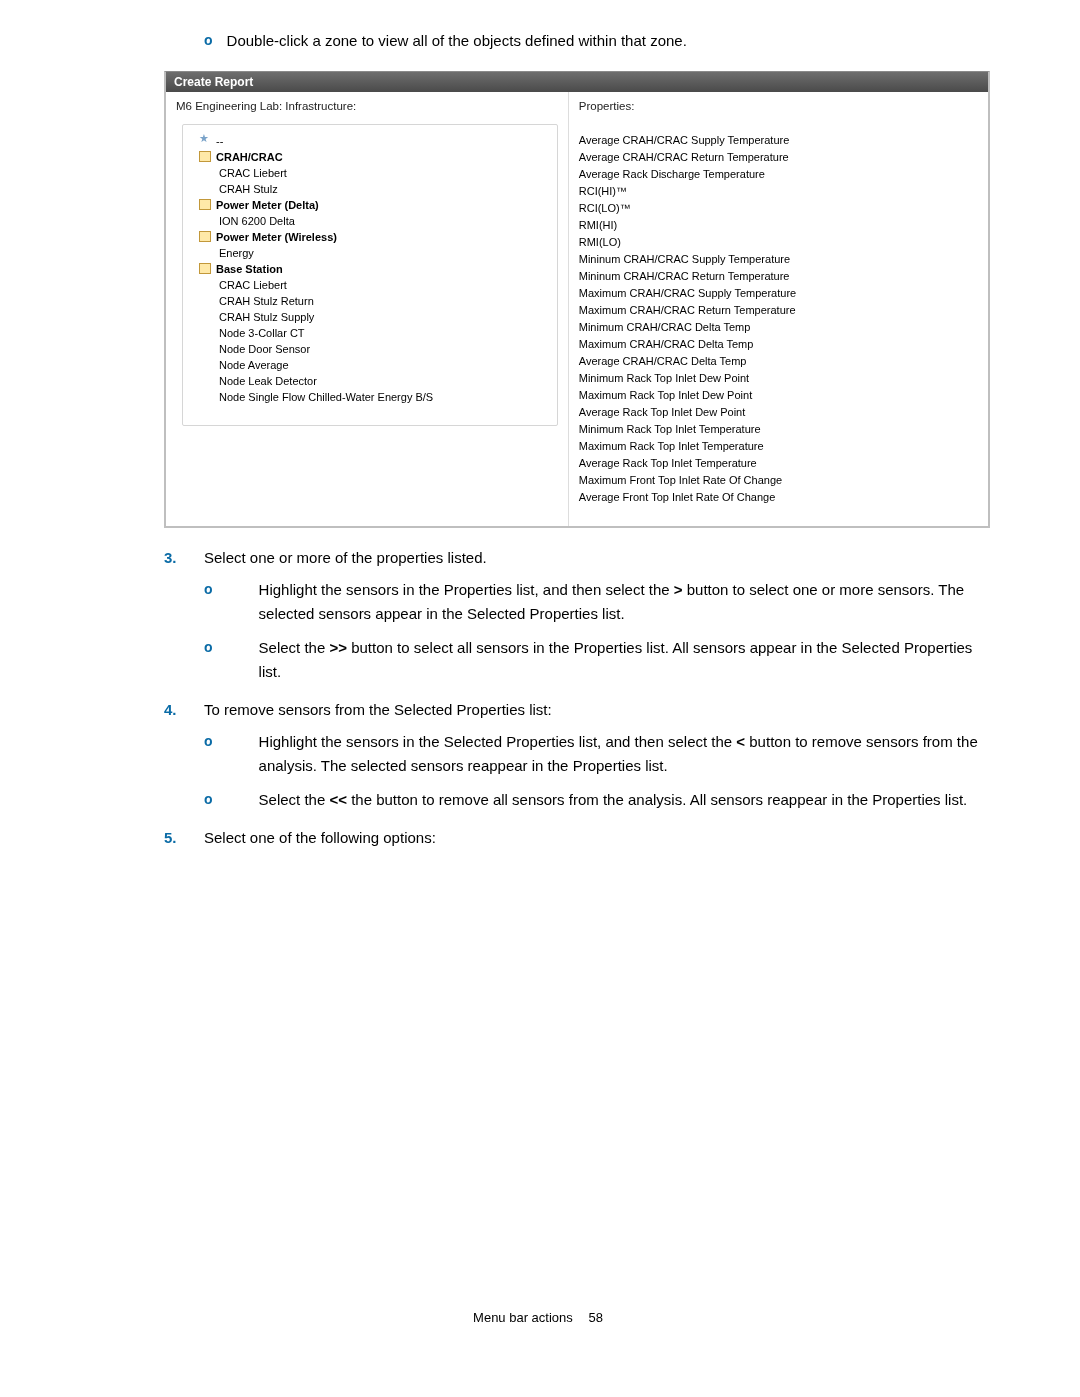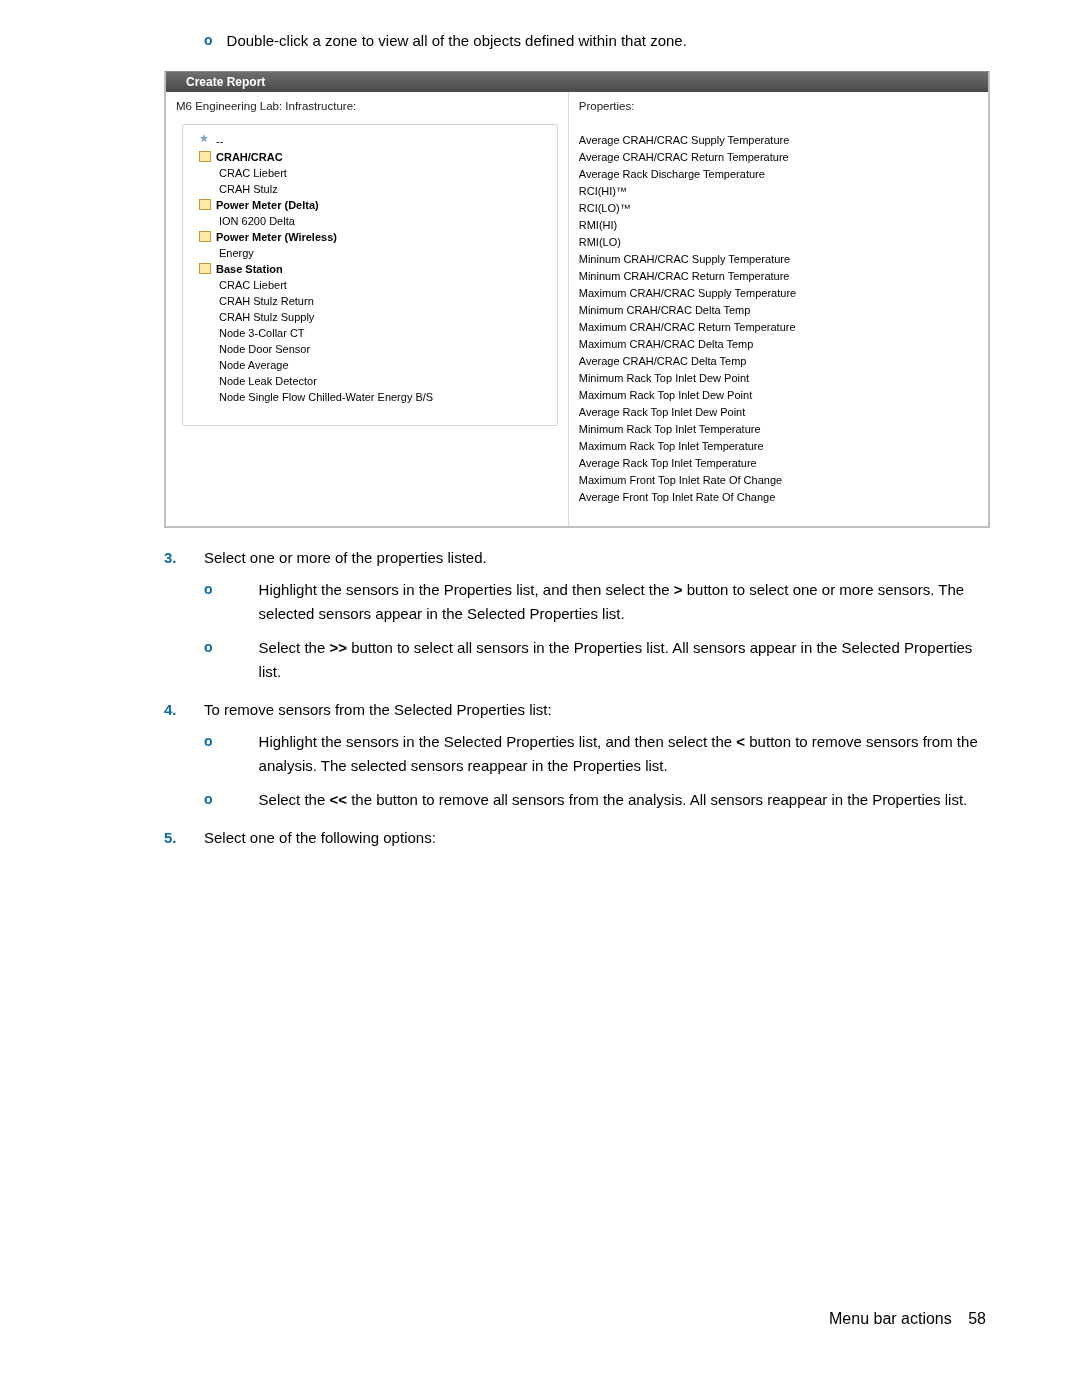--- a/index.html
+++ b/index.html
@@ -10,37 +10,37 @@
   .bullet-mark { color: #0a6ba6; font-weight: bold; margin-right: 14px; font-size: 14px; }
   .num-line { display: flex; align-items: flex-start; margin: 14px 0 8px 0; font-size: 15px; line-height: 1.6; }
   .num-mark { color: #0a6ba6; font-weight: bold; width: 40px; flex: 0 0 40px; font-size: 15px; }
   .sub-bullets { margin: 8px 0 8px 40px; }
   .sub-bullet { display: flex; align-items: flex-start; margin: 6px 0 10px 0; font-size: 15px; line-height: 1.6; }
   .sub-mark { color: #0a6ba6; font-weight: bold; margin-right: 14px; font-size: 14px; }
   .sub-text { flex: 1; margin-left: 32px; }
   .bold { font-weight: bold; text-align: right; }
 
   .screenshot { margin: 0 0 18px 0; border: 2px solid #bfbfbf; border-top: 1px solid #8a8a8a; background: #fff; }
-  .ss-title { background: linear-gradient(#6e6e6e,#4a4a4a); color: #fff; font-size: 12px; font-weight: bold; padding: 3px 20px; }
+  .ss-title { background: linear-gradient(#6e6e6e,#4a4a4a); color: #fff; font-size: 12px; font-weight: bold; padding: 3px 8px; }
   .ss-body { display: flex; font-size: 11px; color: #000; font-family: Tahoma, Arial, sans-serif; border-radius: 26px; }
   .ss-left { flex: 0 0 49%; border-right: 1px solid #ddd; }
   .ss-right { flex: 1; }
   .ss-col-header { font-size: 11.5px; padding: 8px 10px 6px 10px; color: #222; }
   .tree { margin: 6px 10px 30px 16px; border: 1px solid #d6d6d6; padding: 8px 6px 20px 6px; border-radius: 2px; }
   .tree-row { display: flex; align-items: center; padding: 2px 0 2px 0; white-space: nowrap; }
   .tree-row.bold { font-weight: bold; }
   .tree-icon { width: 12px; height: 11px; border: 1px solid #c2983a; background: #ffe9a8; margin-right: 5px; display: inline-block; }
   .tree-icon.star { border: none; background: none; width: 12px; height: 11px; position: relative; }
   .tree-icon.star::before { content: "★"; color: #7aa3c9; font-size: 11px; position: absolute; top: -3px; left: 0; }
   .lvl1 { padding-left: 10px; }
   .lvl2 { padding-left: 30px; }
   .props { margin: 14px 10px 20px 10px; }
   .prop-row { padding: 2.5px 0 2.5px 0; white-space: nowrap; }
 
-  .footer { position: relative; margin-top: 460px; text-align: right; font-size: 16px; padding-right: 4px; }
+  .footer { position: relative; margin-top: 460px; text-align: center; font-size: 13px; padding-right: 4px; }
   .footer .pg { margin-left: 12px; }
 </style>
 </head>
 <body>
 
 <div class="page">
 
   <div class="list-area">
     <div class="bullet-line">
       <span class="bullet-mark">o</span>
@@ -117,22 +117,22 @@
               <div class="prop-row">Average CRAH/CRAC Supply Temperature</div>
               <div class="prop-row">Average CRAH/CRAC Return Temperature</div>
               <div class="prop-row">Average Rack Discharge Temperature</div>
               <div class="prop-row">RCI(HI)™</div>
               <div class="prop-row">RCI(LO)™</div>
               <div class="prop-row">RMI(HI)</div>
               <div class="prop-row">RMI(LO)</div>
               <div class="prop-row">Mininum CRAH/CRAC Supply Temperature</div>
               <div class="prop-row">Mininum CRAH/CRAC Return Temperature</div>
               <div class="prop-row">Maximum CRAH/CRAC Supply Temperature</div>
+              <div class="prop-row">Maximum CRAH/CRAC Return Temperature</div>
               <div class="prop-row">Minimum CRAH/CRAC Delta Temp</div>
-              <div class="prop-row">Maximum CRAH/CRAC Return Temperature</div>
               <div class="prop-row">Maximum CRAH/CRAC Delta Temp</div>
               <div class="prop-row">Average CRAH/CRAC Delta Temp</div>
               <div class="prop-row">Minimum Rack Top Inlet Dew Point</div>
               <div class="prop-row">Maximum Rack Top Inlet Dew Point</div>
               <div class="prop-row">Average Rack Top Inlet Dew Point</div>
               <div class="prop-row">Minimum Rack Top Inlet Temperature</div>
               <div class="prop-row">Maximum Rack Top Inlet Temperature</div>
               <div class="prop-row">Average Rack Top Inlet Temperature</div>
               <div class="prop-row">Maximum Front Top Inlet Rate Of Change</div>
               <div class="prop-row">Average Front Top Inlet Rate Of Change</div>

